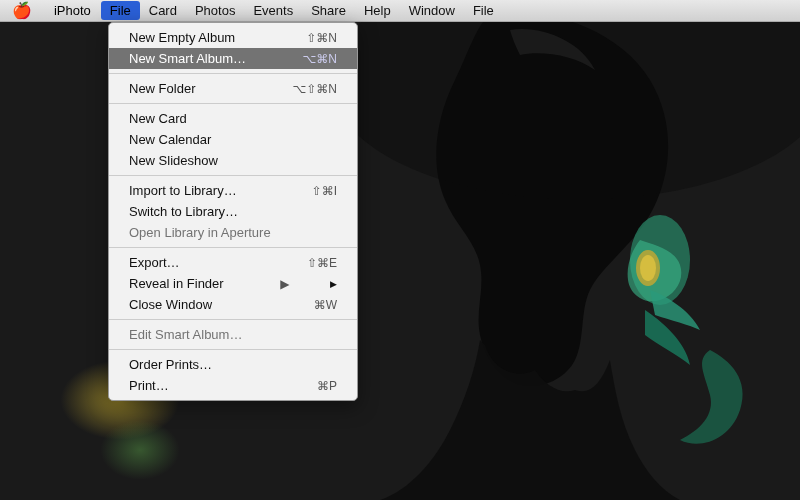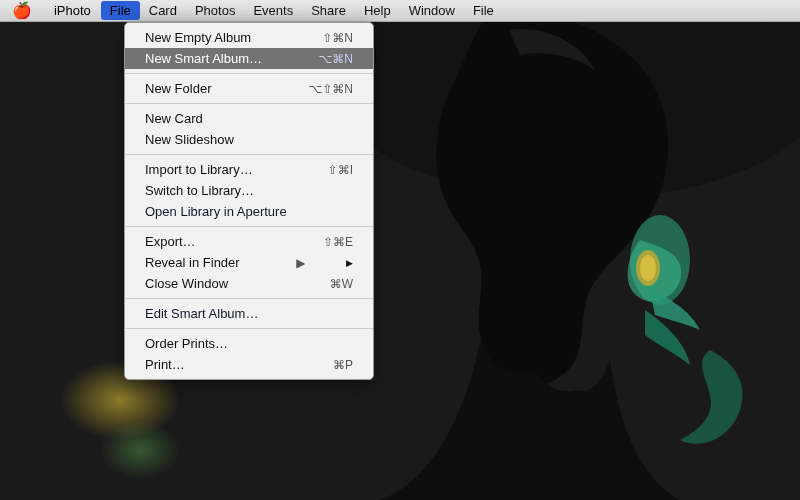--- a/index.html
+++ b/index.html
@@ -86,21 +86,21 @@
 
     .menu-item.active {
       background: #2a5fd6;
       color: #000000;
     }
 
     
     .dropdown {
       position: absolute;
       top: 22px;
-      left: 124px;
+      left: 108px;
       width: 250px;
       background: #f2f2f2;
       border: 1px solid #999;
       border-radius: 5px;
       box-shadow: 0 6px 20px rgba(0,0,0,0.4);
       z-index: 200;
       padding: 4px 0;
     }
 
     .dropdown-item {
@@ -113,21 +113,21 @@
       font-size: 13px;
       white-space: nowrap;
     }
 
     .dropdown-item.selected {
       background: #737373;
       color: white;
     }
 
     .dropdown-item.disabled {
-      color: #0f172a;
+      color: #737373;
       cursor: default;
     }
 
     .shortcut {
       color: #555;
       font-size: 12px;
       margin-left: 20px;
     }
 
     .dropdown-item.selected .shortcut,
@@ -219,20 +219,24 @@
     <span class="shortcut">⌥⇧⌘N</span>
   </div>
 
   <div class="dropdown-separator"></div>
 
   <div class="dropdown-item">
     <span>New Card</span>
     <span class="shortcut"></span>
   </div>
   <div class="dropdown-item">
+    <span>New Calendar</span>
+    <span class="shortcut"></span>
+  </div>
+  <div class="dropdown-item">
     <span>New Slideshow</span>
     <span class="shortcut"></span>
   </div>
 
   <div class="dropdown-separator"></div>
 
   <div class="dropdown-item">
     <span>Import to Library…</span>
     <span class="shortcut">⇧⌘I</span>
   </div>

